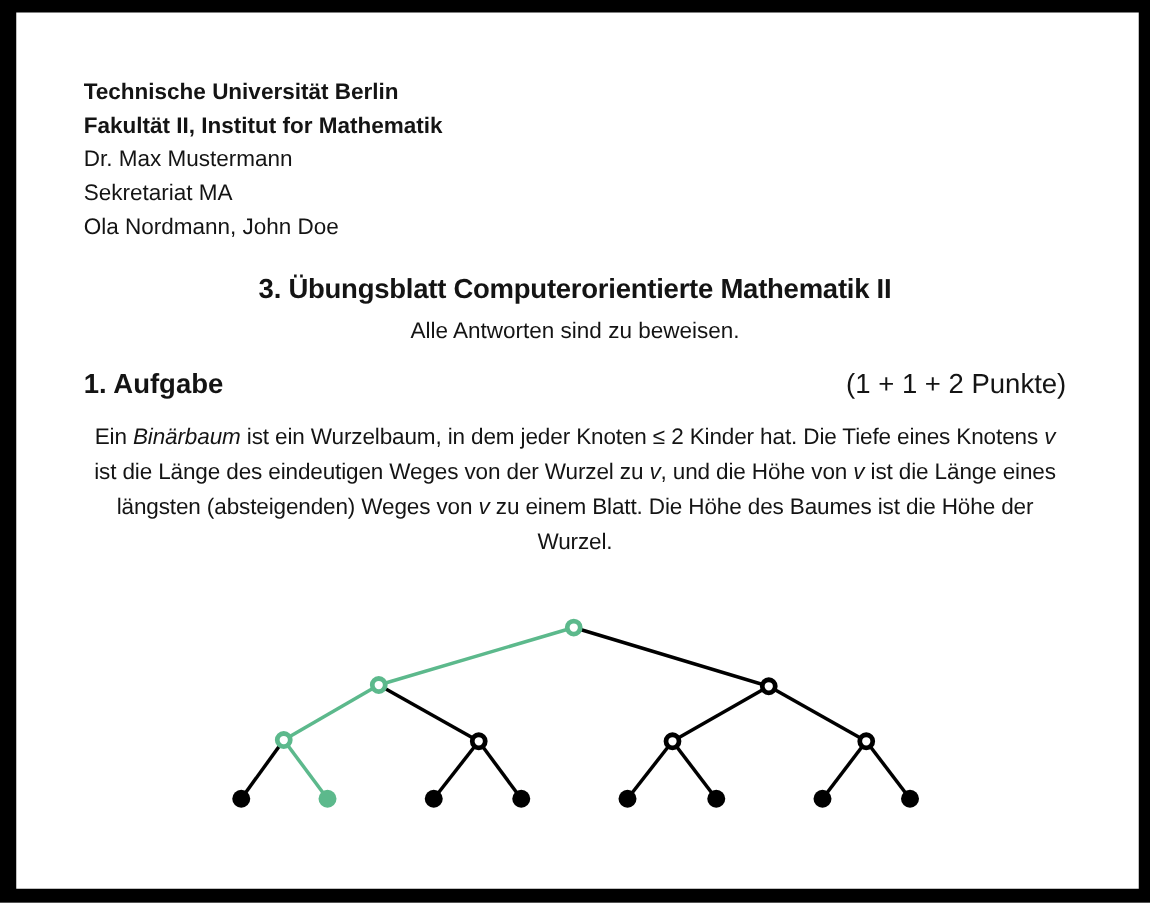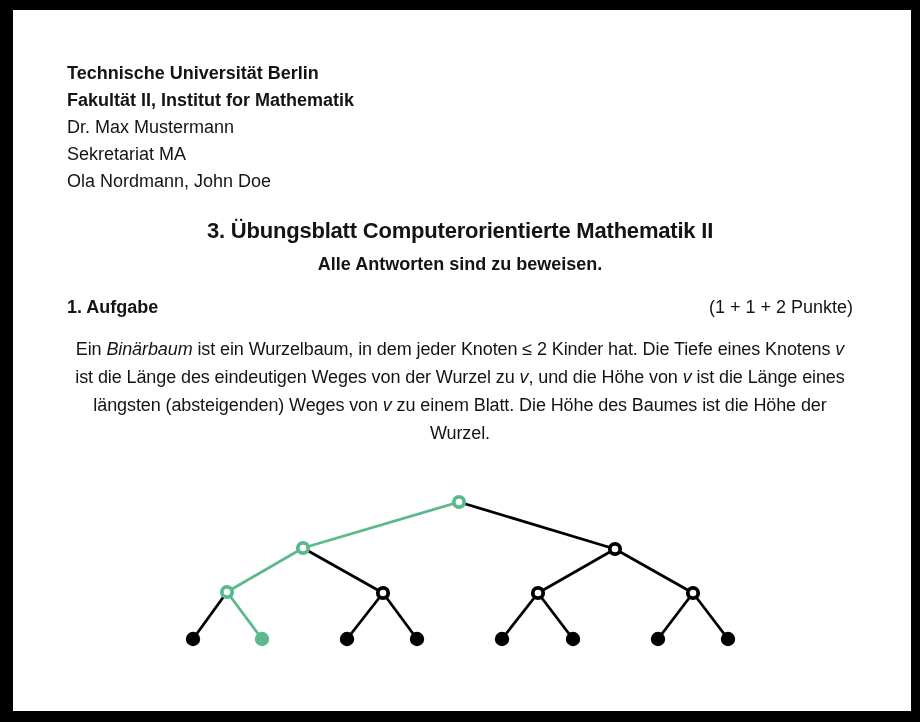--- a/index.html
+++ b/index.html
@@ -48,31 +48,31 @@
   }
   .submission-line {
     text-align: center;
     font-size: 18px;
     line-height: 24px;
     margin-top: 10px;
   }
   .submission-line .bold-part { font-weight: bold; }
   .notice-line {
     text-align: center;
-    font-weight: bold;
+    font-weight: normal;
     font-size: 18px;
     line-height: 24px;
     margin-top: 8px;
   }
   .exercise-row {
     display: flex;
     justify-content: space-between;
     align-items: baseline;
     margin-top: 19px;
-    font-size: 18px;
+    font-size: 22px;
     line-height: 24px;
   }
   .exercise-label { font-weight: bold; }
   .body-paragraph {
     margin-top: 16px;
     font-size: 18px;
     line-height: 28px;
     letter-spacing: -0.1px;
     text-align: center;
   }

